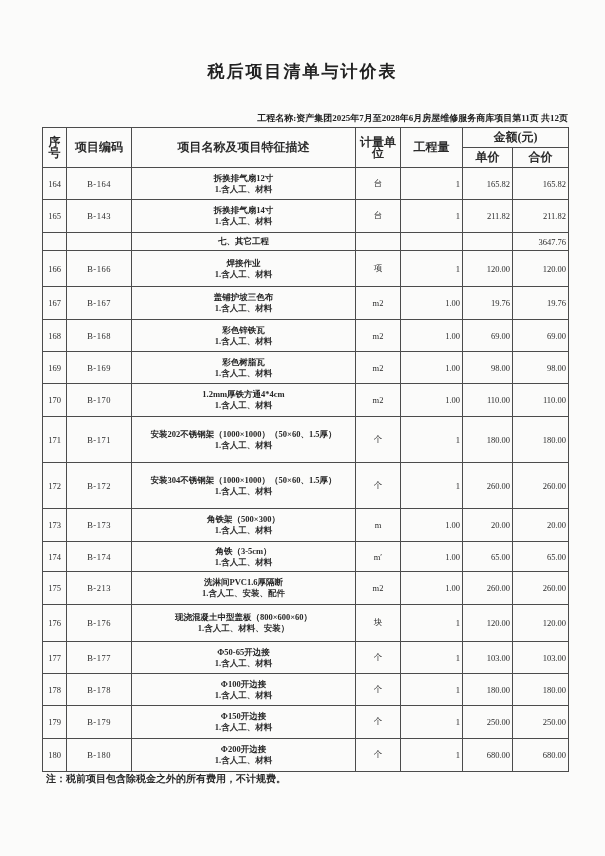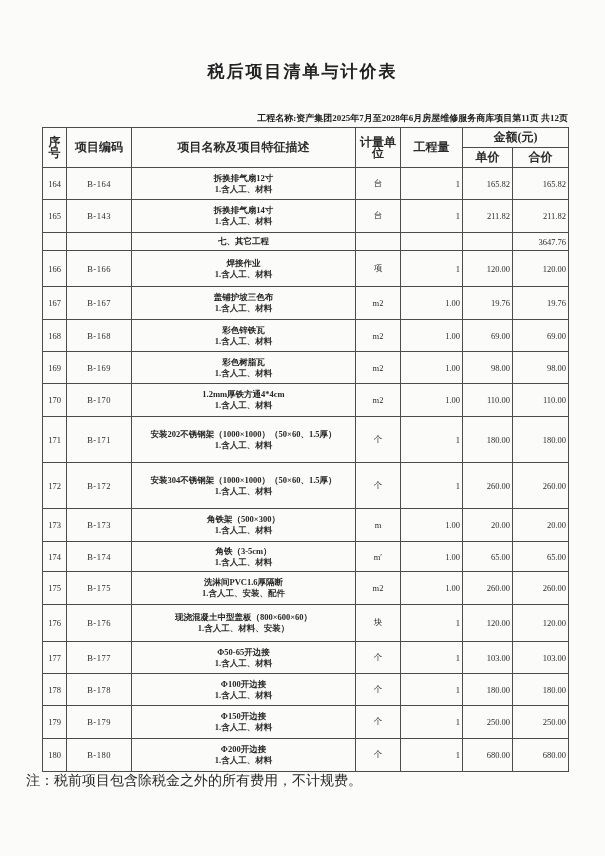--- a/index.html
+++ b/index.html
@@ -86,23 +86,23 @@
   td.t-name .nm { font-weight: 600; color: #262626; display: block; }
   td.t-name .ds { font-weight: 600; color: #2e2e2e; display: block; }
   td.t-unit { text-align: center; }
   td.t-qty  { text-align: right; padding-right: 3px; }
   td.t-price{ text-align: right; padding-right: 2px; }
   td.t-total{ text-align: right; padding-right: 2px; }
   tr.section td.t-name { font-weight: 600; }
   .footnote {
     position: absolute;
     top: 772px;
-    left: 26px;
-    font-size: 14px;
-    font-weight: 400;
+    left: 46px;
+    font-size: 10px;
+    font-weight: 700;
     color: #2a2a2a;
   }
 </style>
 </head>
 <body>
 
 <div class="page">
 
   <div class="doc-title">税后项目清单与计价表</div>
 
@@ -274,21 +274,21 @@
             <span class="nm">角铁（3-5cm）</span>
             <span class="ds">1.含人工、材料</span>
           </td>
           <td class="t-unit">m′</td>
           <td class="t-qty">1.00</td>
           <td class="t-price">65.00</td>
           <td class="t-total">65.00</td>
         </tr>
         <tr>
           <td class="t-seq">175</td>
-          <td class="t-code">B-175</td>
+          <td class="t-code">B-213</td>
           <td class="t-name">
             <span class="nm">洗淋间PVC1.6厚隔断</span>
             <span class="ds">1.含人工、安装、配件</span>
           </td>
           <td class="t-unit">m2</td>
           <td class="t-qty">1.00</td>
           <td class="t-price">260.00</td>
           <td class="t-total">260.00</td>
         </tr>
         <tr>

